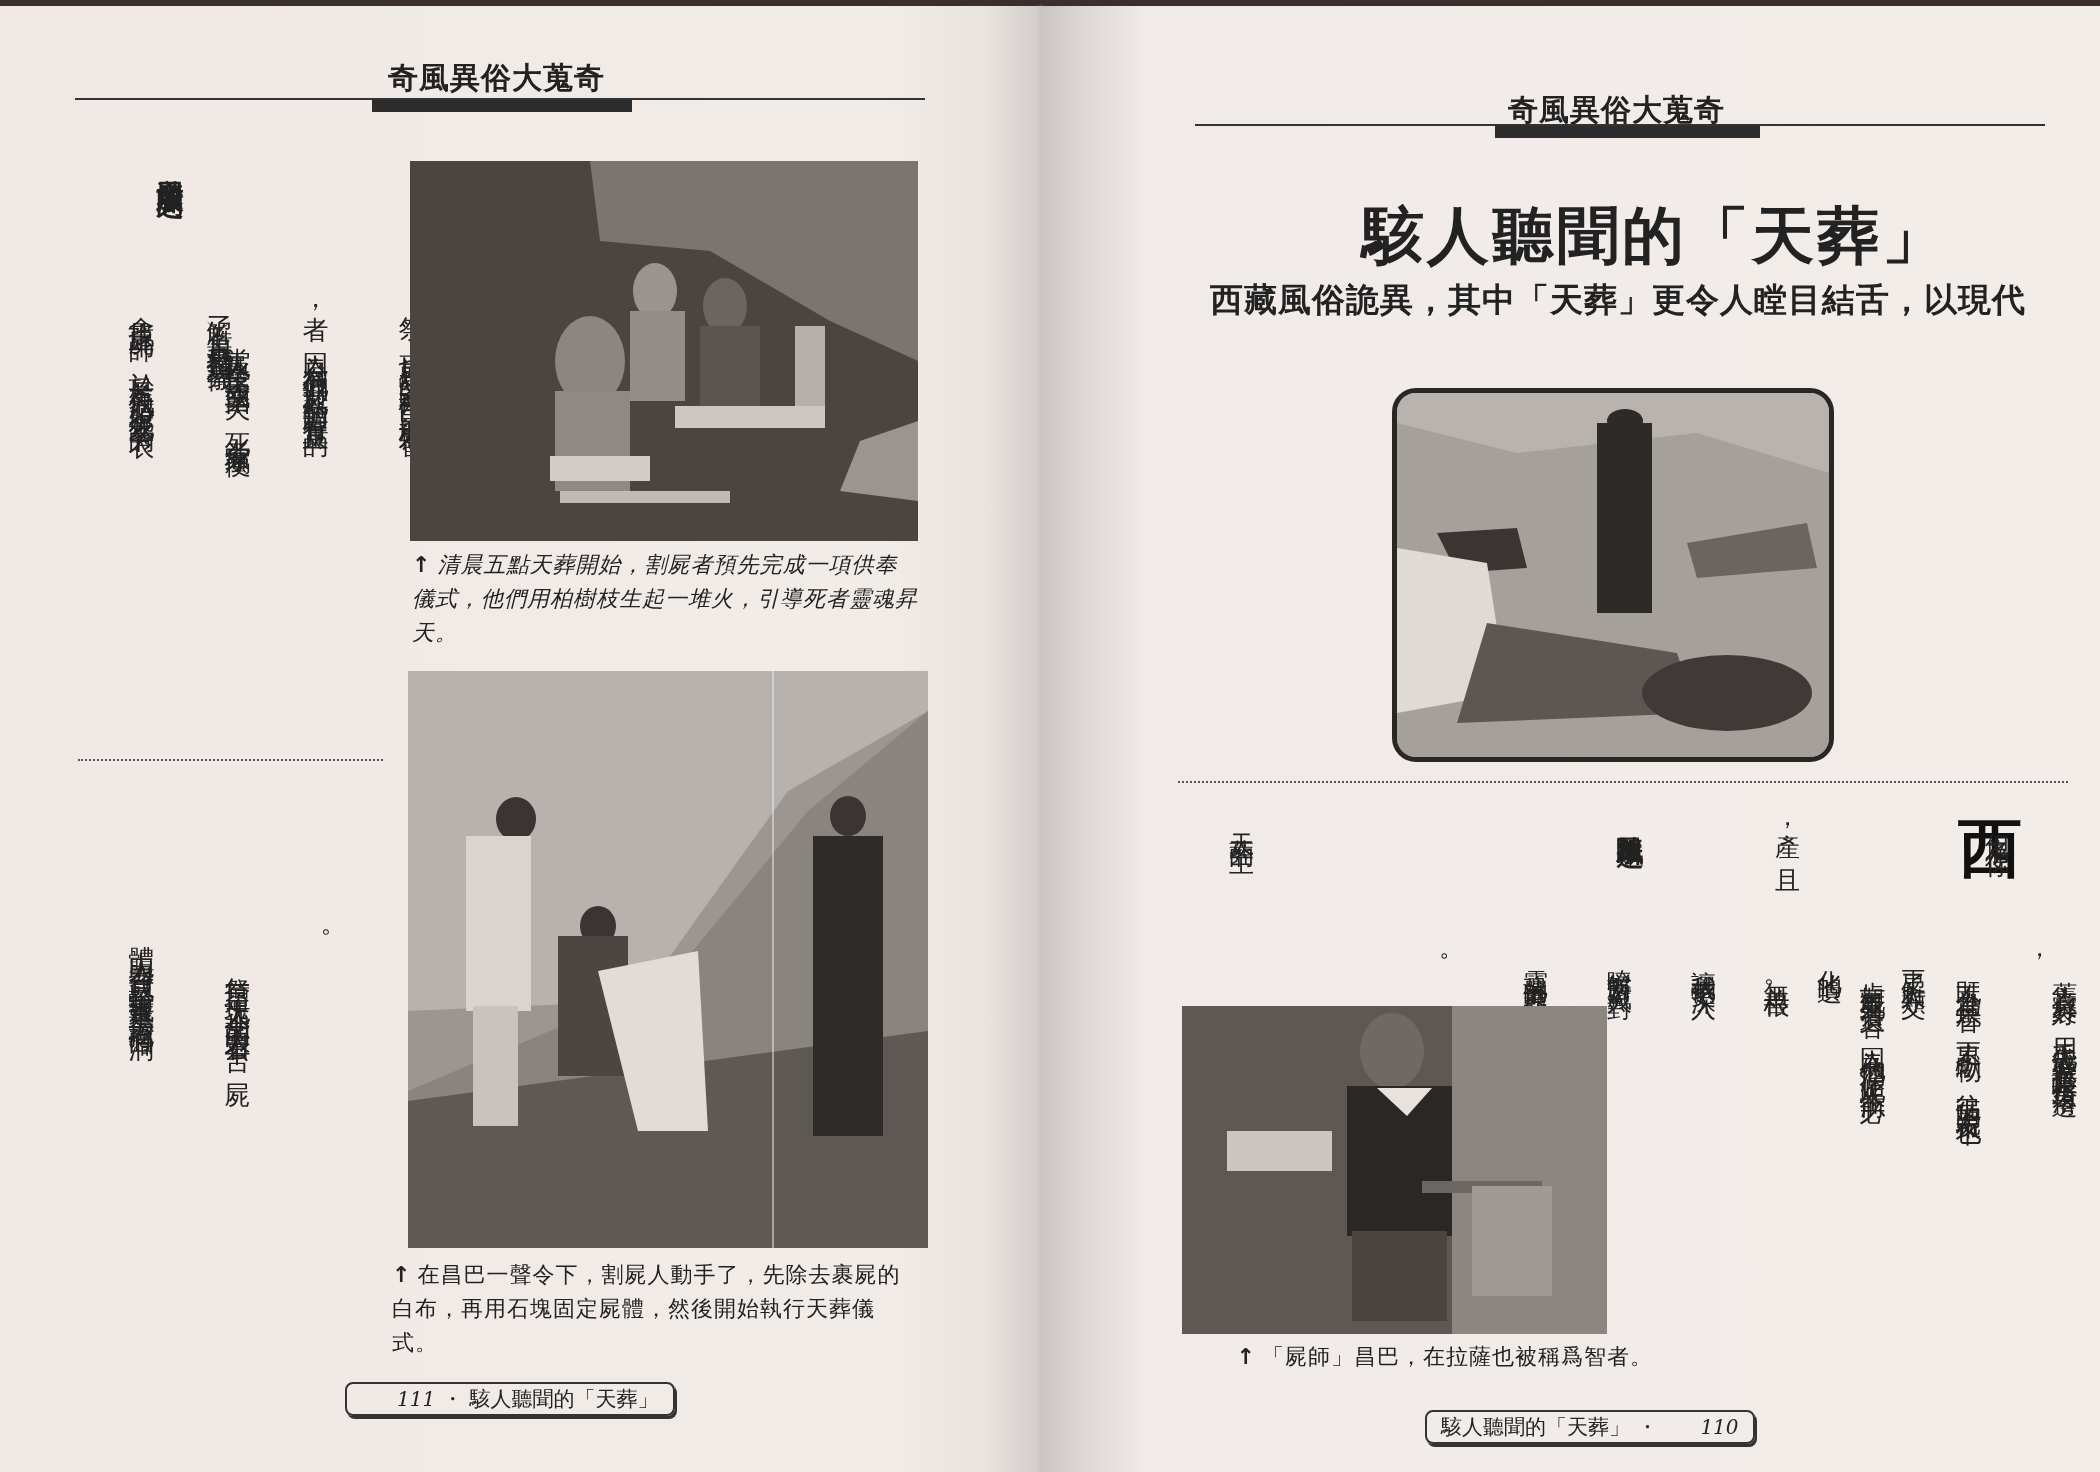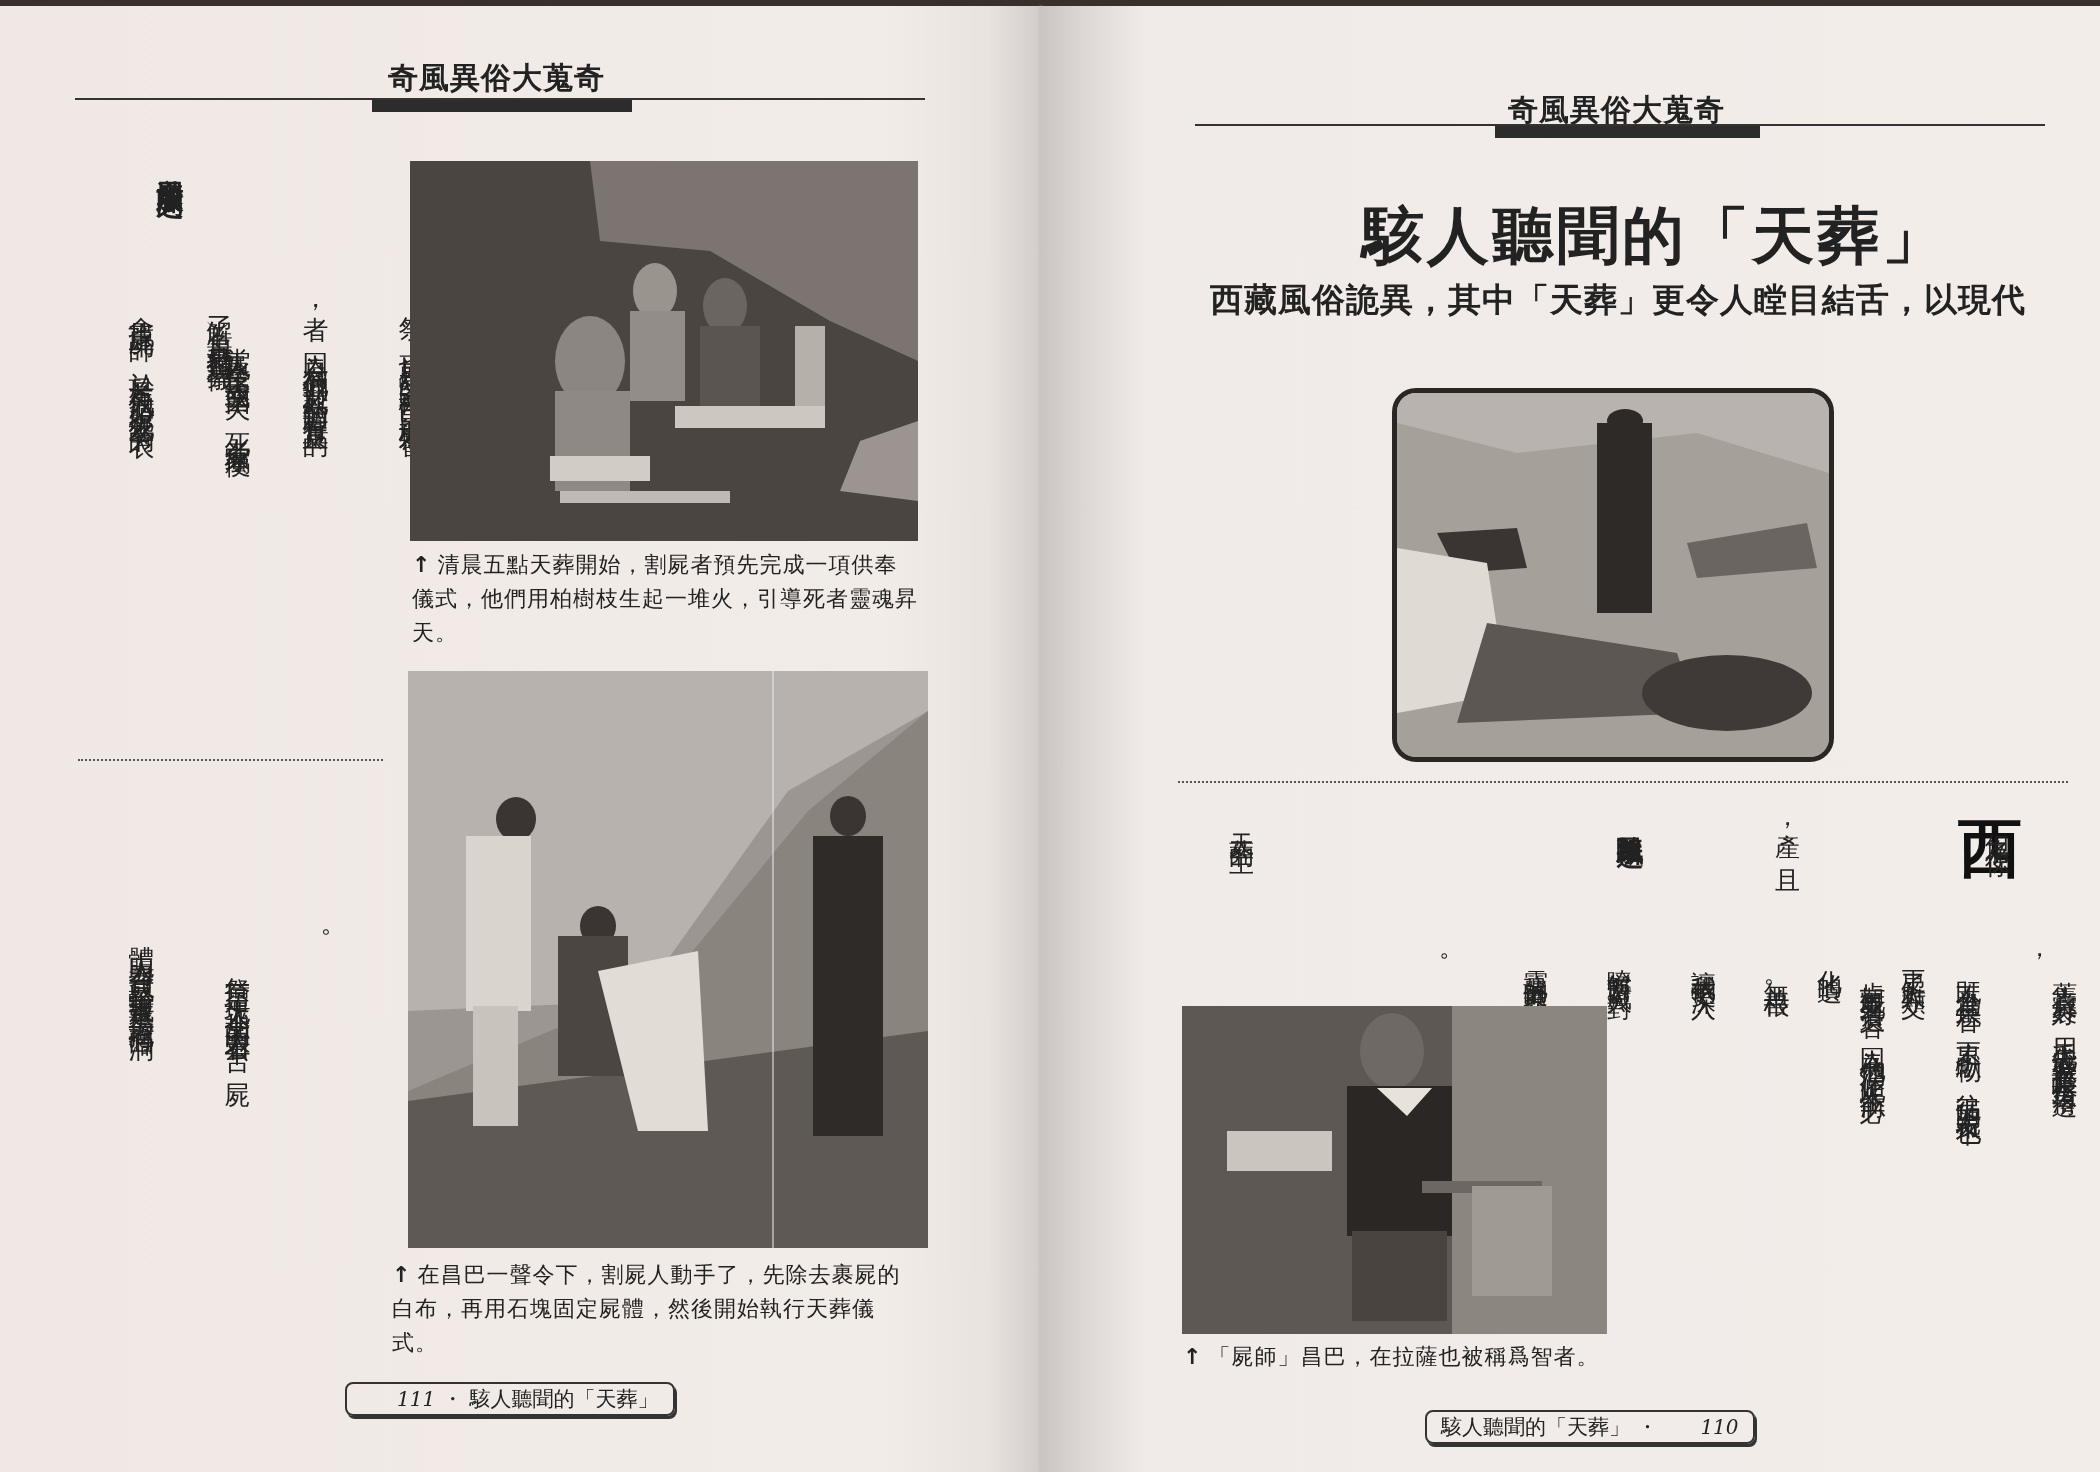--- a/index.html
+++ b/index.html
@@ -97,21 +97,21 @@
       <rect x="220" y="150" width="55" height="90" fill="#938d89"></rect>
       <ellipse cx="315" cy="145" rx="22" ry="28" fill="#6b6561"></ellipse>
       <rect x="290" y="165" width="60" height="90" fill="#5a5551"></rect>
       <rect x="385" y="165" width="30" height="80" fill="#b6b0ab"></rect>
       <rect x="265" y="245" width="150" height="22" fill="#cdc7c2"></rect>
       <rect x="140" y="295" width="100" height="25" fill="#d2ccc7"></rect>
       <rect x="150" y="330" width="170" height="12" fill="#c0bab5"></rect>
       <path d="M450 280 L508 260 L508 340 L430 330 Z" fill="#bdb7b2" opacity="0.7"></path>
     </svg>
   </div>
-  <div class="caption" style="left:412px; top:542px; width:508px;">
+  <div class="caption" style="left:412px; top:542px; width:508px;font-style:italic;">
     <span class="arrow">↑</span><span>清晨五點天葬開始，割屍者預先完成一項供奉儀式，他們用柏樹枝生起一堆火，引導死者靈魂昇天。</span>
   </div>
 
   <div class="photo" style="left:408px; top:665px; width:520px; height:577px; background:#8e8884;">
     <svg viewBox="0 0 520 577" preserveAspectRatio="none">
       <rect width="520" height="577" fill="#9c9692"></rect>
       <path d="M0 0 L520 0 L520 40 L380 120 L230 330 L0 340 Z" fill="#b7b2ae"></path>
       <path d="M260 310 L400 140 L520 40 L520 577 L0 577 L0 420 Z" fill="#8a847f"></path>
       <path d="M0 430 L520 360 L520 577 L0 577 Z" fill="#5f5955"></path>
       <ellipse cx="108" cy="148" rx="20" ry="22" fill="#3a3532"></ellipse>
@@ -199,21 +199,21 @@
       <rect x="270" y="0" width="155" height="328" fill="#8c8681"></rect>
       <rect x="45" y="125" width="105" height="40" fill="#cbc5c0"></rect>
       <ellipse cx="210" cy="45" rx="32" ry="38" fill="#6f6965"></ellipse>
       <rect x="165" y="80" width="105" height="150" fill="#2b2725"></rect>
       <path d="M195 82 L225 110 L250 82 Z" fill="#e8e2dd"></path>
       <rect x="170" y="225" width="95" height="90" fill="#4a4441"></rect>
       <rect x="240" y="175" width="120" height="12" fill="#6d6763"></rect>
       <rect x="290" y="180" width="80" height="110" fill="#a09a95"></rect>
     </svg>
   </div>
-  <div class="caption" style="left:143px; top:1334px; width:470px;">
+  <div class="caption" style="left:143px; top:1334px; width:470px;text-align:right;">
     <span class="arrow">↑</span><span>「屍師」昌巴，在拉薩也被稱爲智者。</span>
   </div>
 
   <div class="footer-box" style="left:385px; top:1404px;">
     <span>駭人聽聞的「天葬」</span>
     <span>・</span>
     <span class="num">110</span>
   </div>
 </div>
 

